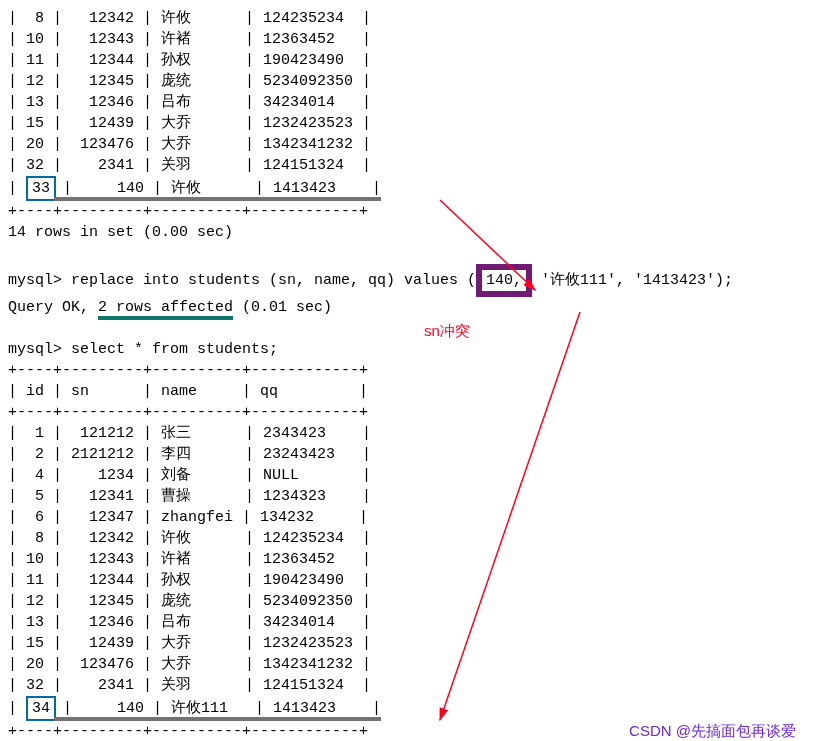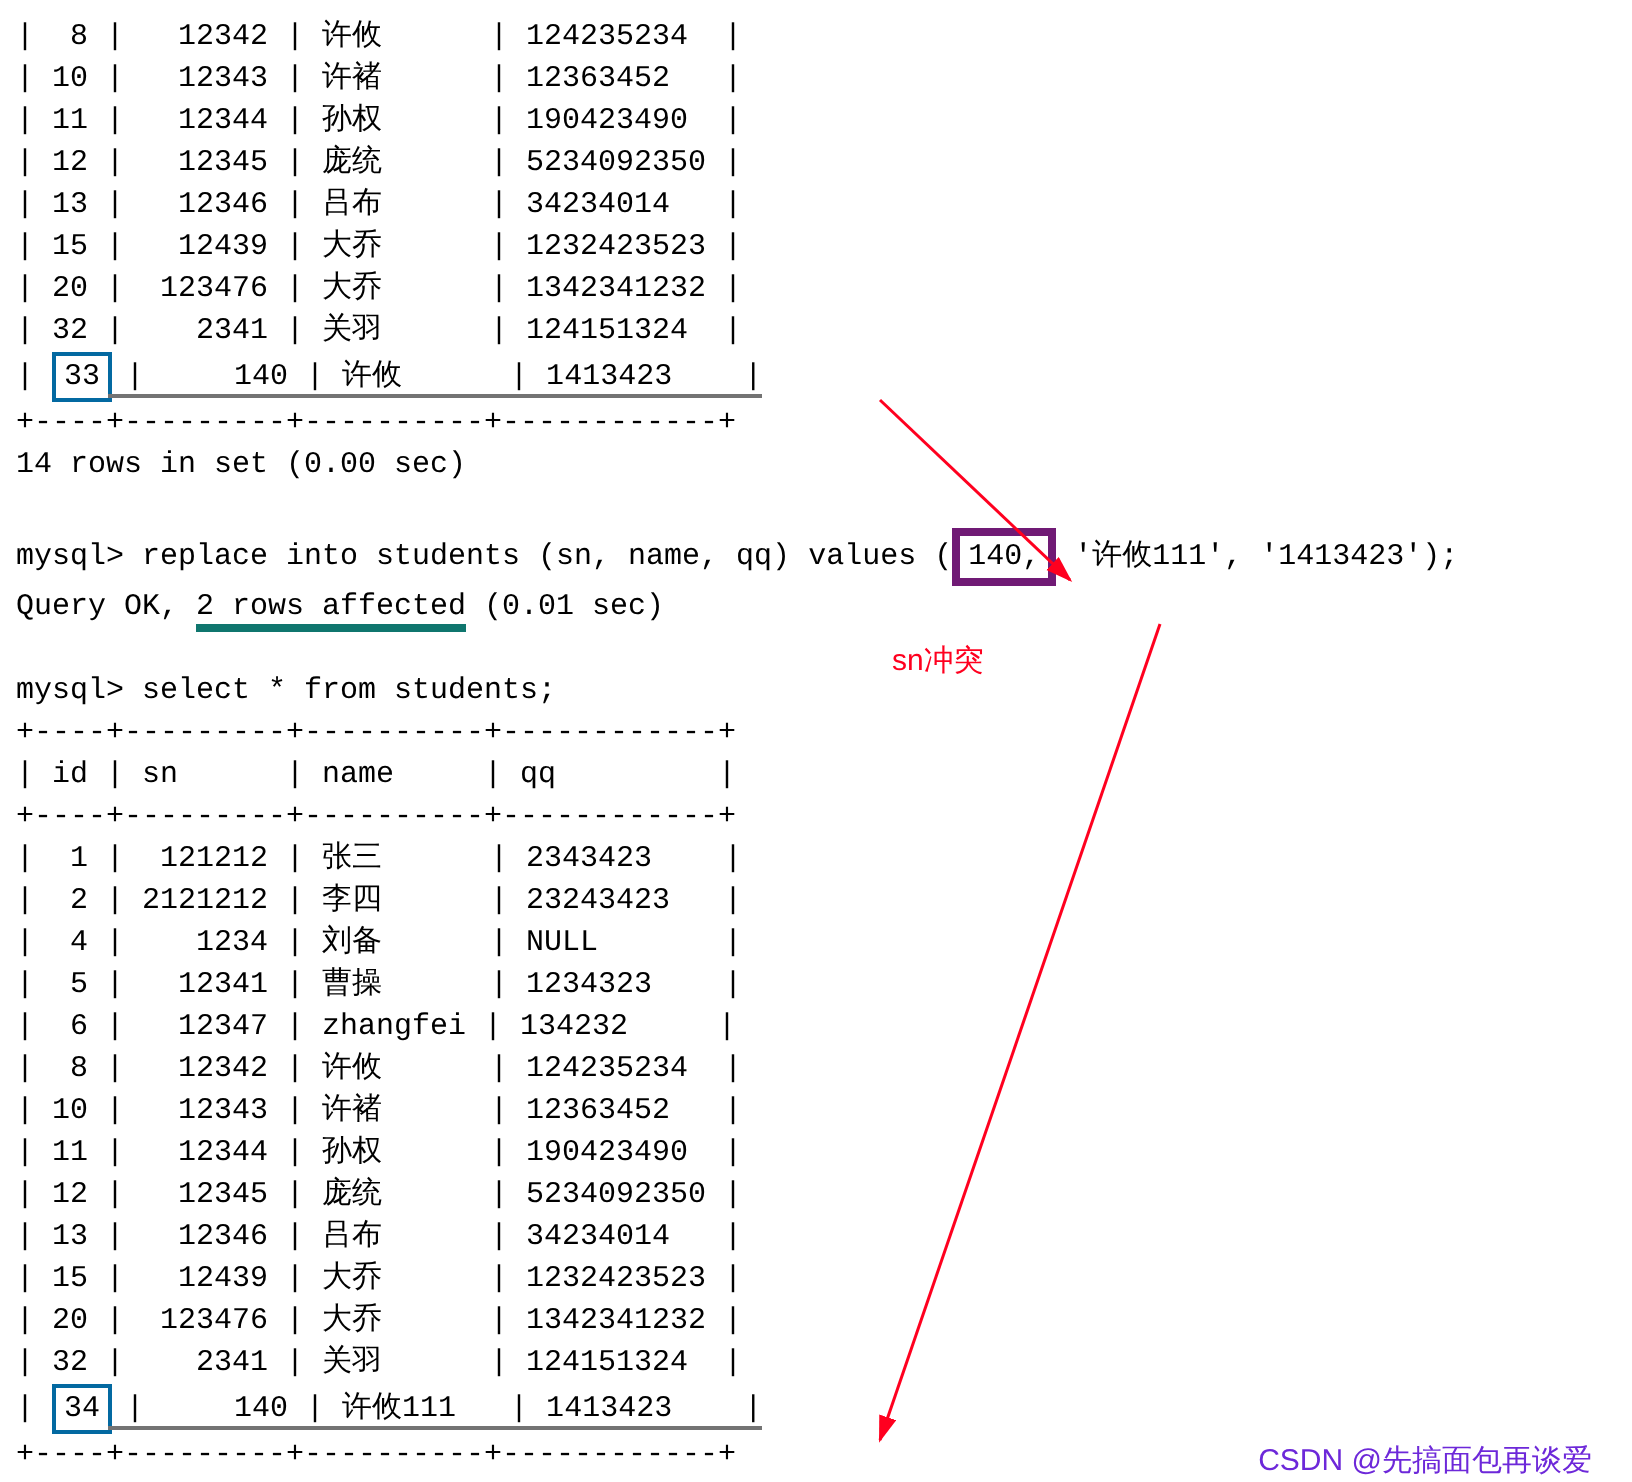--- a/index.html
+++ b/index.html
@@ -19,26 +19,26 @@
       display: block;
       white-space: pre;
     }
     .box-blue {
       border: 2px solid #0369a1;
       padding: 0 4px;
       display: inline-block;
       margin-right: -2px;
     }
     .box-red {
-      border: 4px solid #701a75;
+      border: 6px solid #701a75;
       padding: 0 4px;
       display: inline-block;
     }
     .underline-red {
-      border-bottom: 2px solid #737373;
+      border-bottom: 4px solid #737373;
     }
     .underline-blue {
       border-bottom: 4px solid #0f766e;
     }
     .watermark {
       position: absolute;
       right: 20px;
       top: 720px;
       color: #6d28d9;
       font-family: Arial, sans-serif;
@@ -53,21 +53,21 @@
       top: 0;
       left: 0;
       pointer-events: none;
     }
   </style>
 </head>
 <body>
 
 <div class="terminal" id="terminal"><span class="line">|  8 |   12342 | 许攸      | 124235234  |</span><span class="line">| 10 |   12343 | 许褚      | 12363452   |</span><span class="line">| 11 |   12344 | 孙权      | 190423490  |</span><span class="line">| 12 |   12345 | 庞统      | 5234092350 |</span><span class="line">| 13 |   12346 | 吕布      | 34234014   |</span><span class="line">| 15 |   12439 | 大乔      | 1232423523 |</span><span class="line">| 20 |  123476 | 大乔      | 1342341232 |</span><span class="line">| 32 |    2341 | 关羽      | 124151324  |</span><span class="line">| <span class="box-blue">33</span><span class="underline-red"> |     140 | 许攸      | 1413423    |</span></span><span class="line">+----+---------+----------+------------+</span><span class="line">14 rows in set (0.00 sec)</span><span class="line"> </span><span class="line">mysql&gt; replace into students (sn, name, qq) values (<span class="box-red">140,</span> '许攸111', '1413423');</span><span class="line">Query OK, <span class="underline-blue">2 rows affected</span> (0.01 sec)</span><span class="line"> </span><span class="line">mysql&gt; select * from students;</span><span class="line">+----+---------+----------+------------+</span><span class="line">| id | sn      | name     | qq         |</span><span class="line">+----+---------+----------+------------+</span><span class="line">|  1 |  121212 | 张三      | 2343423    |</span><span class="line">|  2 | 2121212 | 李四      | 23243423   |</span><span class="line">|  4 |    1234 | 刘备      | NULL       |</span><span class="line">|  5 |   12341 | 曹操      | 1234323    |</span><span class="line">|  6 |   12347 | zhangfei | 134232     |</span><span class="line">|  8 |   12342 | 许攸      | 124235234  |</span><span class="line">| 10 |   12343 | 许褚      | 12363452   |</span><span class="line">| 11 |   12344 | 孙权      | 190423490  |</span><span class="line">| 12 |   12345 | 庞统      | 5234092350 |</span><span class="line">| 13 |   12346 | 吕布      | 34234014   |</span><span class="line">| 15 |   12439 | 大乔      | 1232423523 |</span><span class="line">| 20 |  123476 | 大乔      | 1342341232 |</span><span class="line">| 32 |    2341 | 关羽      | 124151324  |</span><span class="line">| <span class="box-blue">34</span><span class="underline-red"> |     140 | 许攸111   | 1413423    |</span></span><span class="line">+----+---------+----------+------------+</span></div>
 
-<div class="annotation-red" style="left:446px; top:320px;">sn冲突</div>
+<div class="annotation-red" style="left:424px; top:320px;">sn冲突</div>
 
 <div class="watermark">CSDN @先搞面包再谈爱</div>
 
 <svg class="overlay" width="816" height="741">
   <defs>
     <marker id="arrowhead" markerWidth="10" markerHeight="10" refX="8" refY="3" orient="auto">
       <polygon points="0 0, 9 3, 0 6" fill="#FF001F"></polygon>
     </marker>
   </defs>
   <line x1="440" y1="200" x2="535" y2="290" stroke="#FF001F" stroke-width="1.5" marker-end="url(#arrowhead)"></line>

